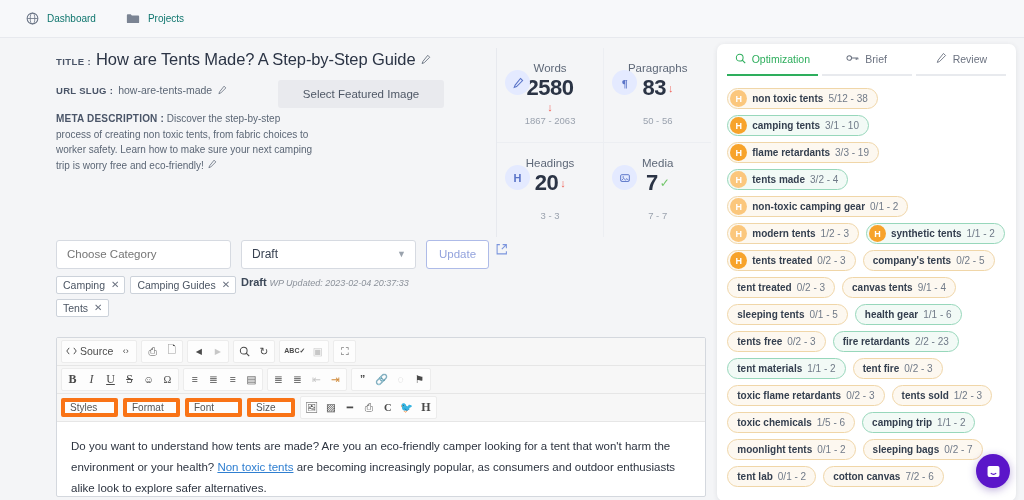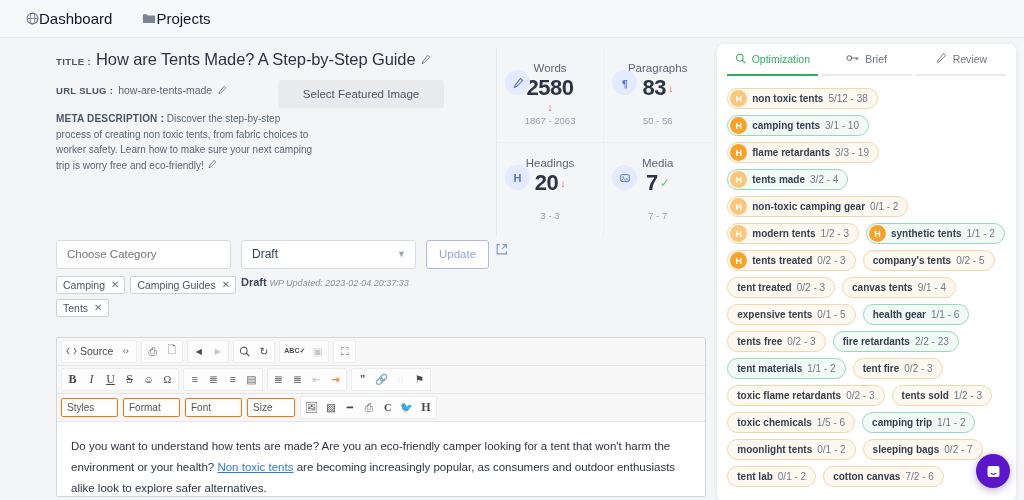--- a/index.html
+++ b/index.html
@@ -13,23 +13,23 @@
   .app { position: relative; width: 1024px; height: 500px; }
 
   
   .topnav {
     height: 38px; background: #f7f8fa;
     border-bottom: 1px solid #e7e9ee;
     display: flex; align-items: center; gap: 6px;
     padding: 0 14px;
   }
   .navitem {
-    display: flex; align-items: center; 
+    display: flex; align-items: center; gap: 8px;
     padding: 6px 12px; border-radius: 4px;
-    font-size: 15px; color: #0f172a; cursor: pointer;
+    font-size: 10px; color: #0f766e; cursor: pointer;
   }
   .navitem svg { display: block; }
 
   
   .body-wrap { display: flex; height: 462px; padding-left: 40px; }
   .col-left { width: 456px; padding: 12px 14px 0 16px; }
   .col-mid  { width: 232px; padding-top: 10px; }
   .col-right{ width: 336px; padding: 6px 8px 0 6px; }
 
   
@@ -103,21 +103,21 @@
   .tbgrp { display: flex; align-items: center; background: #fdfdfd; border: 1px solid #ececec; border-radius: 2px; padding: 1px; margin-right: 3px; }
   .tbtn {
     min-width: 19px; height: 19px; display: flex; align-items: center; justify-content: center;
     font-size: 10.5px; color: #4a4a4a; cursor: pointer; padding: 0 3px; border-radius: 2px;
   }
   .tbtn.dim { color: #c7c7c7; }
   .tbtn.src { font-size: 10.5px; gap: 3px; }
   .tsel {
     display: flex; align-items: center; justify-content: space-between;
     width: 57px; height: 19px; padding: 0 5px; font-size: 10px; color: #555;
-    background: #fdfdfd; border: 1px solid #f97316; border-radius: 2px; margin-right: 4px; cursor: pointer; gap: 44px;
+    background: #fdfdfd; border: 4px solid #f97316; border-radius: 2px; margin-right: 4px; cursor: pointer; gap: 44px;
   }
   .tsel .c { font-size: 7px; color: #888; }
   .edit-body { padding: 14px 14px 0 14px; font-size: 11.5px; line-height: 21px; color: #2d3440; height: 74px; }
   .edit-body a { color: #2f7fd1; text-decoration: underline; }
 
   
   .stats {
     display: grid; grid-template-columns: 1fr 1fr;
     border-left: 1px solid #e7e9ee;
   }
@@ -524,21 +524,21 @@
             </div>
             <div class="tag">
               <b>tent treated</b>
               <span class="cnt">0/2 - 3</span>
             </div>
             <div class="tag">
               <b>canvas tents</b>
               <span class="cnt">9/1 - 4</span>
             </div>
             <div class="tag">
-              <b>expensive tents</b>
+              <b>sleeping tents</b>
               <span class="cnt">0/1 - 5</span>
             </div>
             <div class="tag green">
               <b>health gear</b>
               <span class="cnt">1/1 - 6</span>
             </div>
             <div class="tag">
               <b>tents free</b>
               <span class="cnt">0/2 - 3</span>
             </div>

